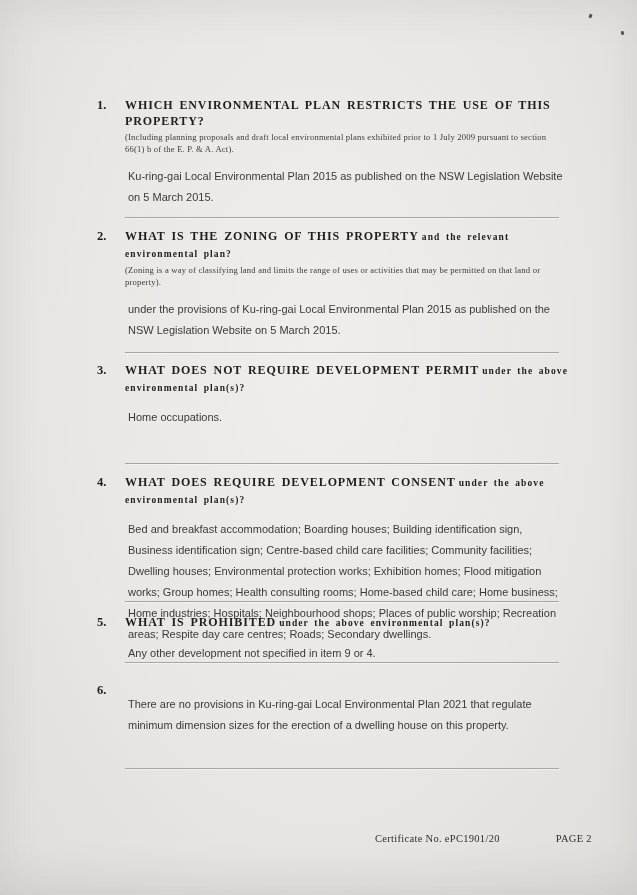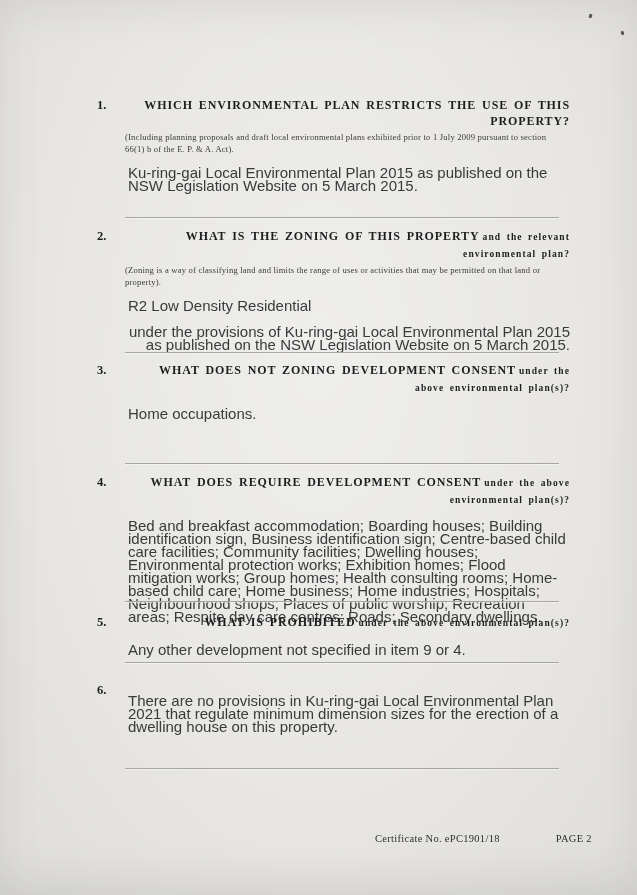--- a/index.html
+++ b/index.html
@@ -37,21 +37,20 @@
   .content {
     width: 445px;
     flex: 1;
   }
   .heading {
     margin: 0;
     font-size: 12px;
     line-height: 15.5px;
     font-weight: bold;
     color: #1e1e1e;
-    text-align: right;
   }
   .h-main {
     font-size: 12px;
     letter-spacing: 0.9px;
     word-spacing: 2px;
   }
   .h-sub {
     font-size: 9.5px;
     letter-spacing: 1.1px;
     word-spacing: 2px;
@@ -61,22 +60,22 @@
     font-size: 8.6px;
     line-height: 11.5px;
     letter-spacing: 0.2px;
     color: #3c3b39;
     font-weight: normal;
   }
   .para {
     margin: 11px 0 0 0;
     padding-left: 3px;
     font-family: "Liberation Sans", sans-serif;
-    font-size: 15px;
-    line-height: 13px;
+    font-size: 11px;
+    line-height: 21px;
     color: #3a3a3a;
   }
   .para + .para { margin-top: 13px; text-align: right; }
   .divider {
     position: absolute;
     left: 125px;
     width: 434px;
     height: 1px;
     background: #a6a5a1;
     box-shadow: 0 1px 0 rgba(255,255,255,0.45);
@@ -120,31 +119,30 @@
   <div class="divider" style="top:217px"></div>
 
   <div class="section" style="top:229px">
     <div class="num">2.</div>
     <div class="content">
       <h2 class="heading">
         <span class="h-main">WHAT IS THE ZONING OF THIS PROPERTY</span>
         <span class="h-sub">and the relevant environmental plan?</span>
       </h2>
       <p class="note">(Zoning is a way of classifying land and limits the range of uses or activities that may be permitted on that land or property).</p>
-      <p class="para">R2 Low Density Residential</p>
       <p class="para">under the provisions of Ku-ring-gai Local Environmental Plan 2015 as published on the NSW Legislation Website on 5 March 2015.</p>
     </div>
   </div>
   <div class="divider" style="top:352px"></div>
 
   <div class="section" style="top:363px">
     <div class="num">3.</div>
     <div class="content">
       <h2 class="heading">
-        <span class="h-main">WHAT DOES NOT ZONING DEVELOPMENT CONSENT</span>
+        <span class="h-main">WHAT DOES NOT REQUIRE DEVELOPMENT PERMIT</span>
         <span class="h-sub">under the above environmental plan(s)?</span>
       </h2>
       <p class="para">Home occupations.</p>
     </div>
   </div>
   <div class="divider" style="top:463px"></div>
 
   <div class="section" style="top:475px">
     <div class="num">4.</div>
     <div class="content">
@@ -171,17 +169,17 @@
 
   <div class="section" style="top:683px">
     <div class="num">6.</div>
     <div class="content">
       <p class="para">There are no provisions in Ku-ring-gai Local Environmental Plan 2021 that regulate minimum dimension sizes for the erection of a dwelling house on this property.</p>
     </div>
   </div>
   <div class="divider" style="top:768px"></div>
 
   <div class="footer">
-    <span>Certificate No. ePC1901/18</span>
+    <span>Certificate No. ePC1901/20</span>
     <span>PAGE 2</span>
   </div>
 
 </div>
 
 </body></html>

